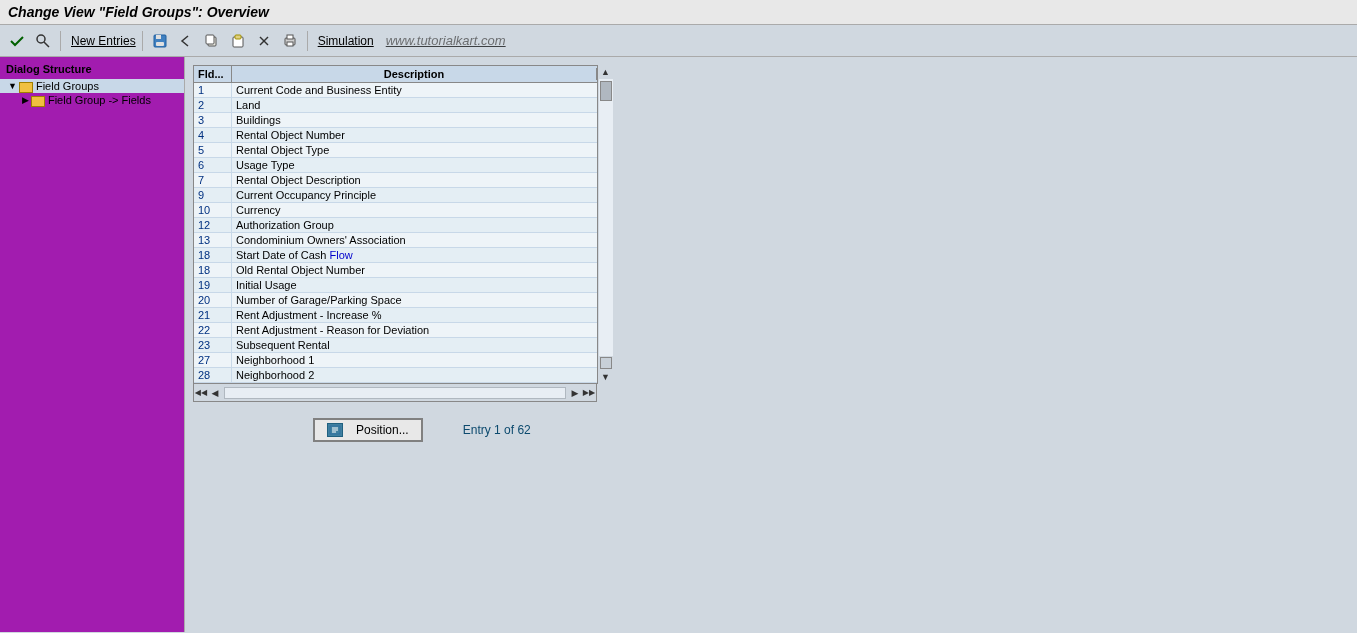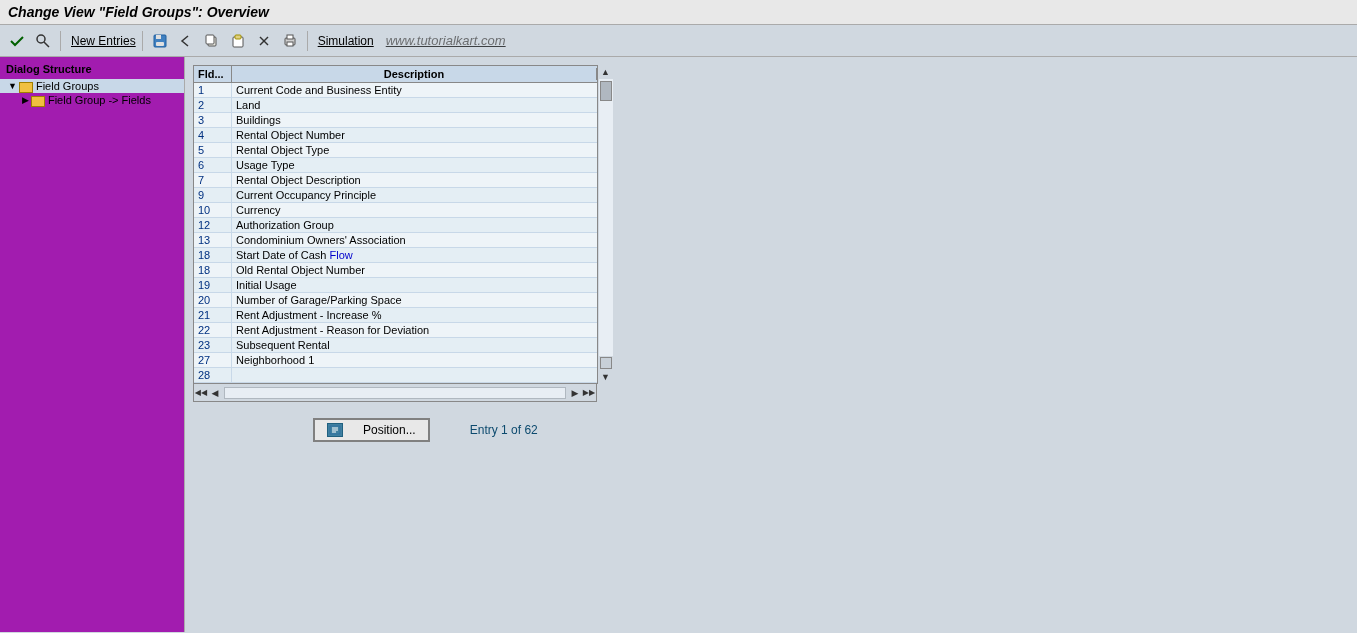--- a/index.html
+++ b/index.html
@@ -256,21 +256,21 @@
       margin-top: 16px;
       display: flex;
       align-items: center;
       gap: 40px;
       width: 100%;
       padding-left: 120px;
     }
     #position-btn {
       display: flex;
       align-items: center;
-      gap: 20px;
+      gap: 13px;
       background: #e8e8e8;
       border: 2px solid #808080;
       padding: 3px 12px;
       cursor: pointer;
       font-size: 12px;
       min-width: 100px;
       justify-content: center;
     }
     .btn-icon {
       width: 16px;
@@ -489,20 +489,21 @@
               <div class="cell-desc">Subsequent Rental</div>
               <div class="cell-scroll"></div>
             </div>
             <div class="table-row">
               <div class="cell-fld">27</div>
               <div class="cell-desc">Neighborhood 1</div>
               <div class="cell-scroll"></div>
             </div>
             <div class="table-row">
               <div class="cell-fld">28</div>
+              <div class="cell-desc">Neighborhood 2</div>
               <div class="cell-scroll"></div>
             </div>
           </div>
 
       </div>
 
       <div style="position:absolute; right:0; top:0; width:16px; height:100%; background:#d0d8e0; border-left:1px solid #888; display:flex; flex-direction:column; align-items:center; z-index:2;">
         <div class="scroll-arrow">▲</div>
         <div class="scroll-track">
           <div class="scroll-thumb"></div>

